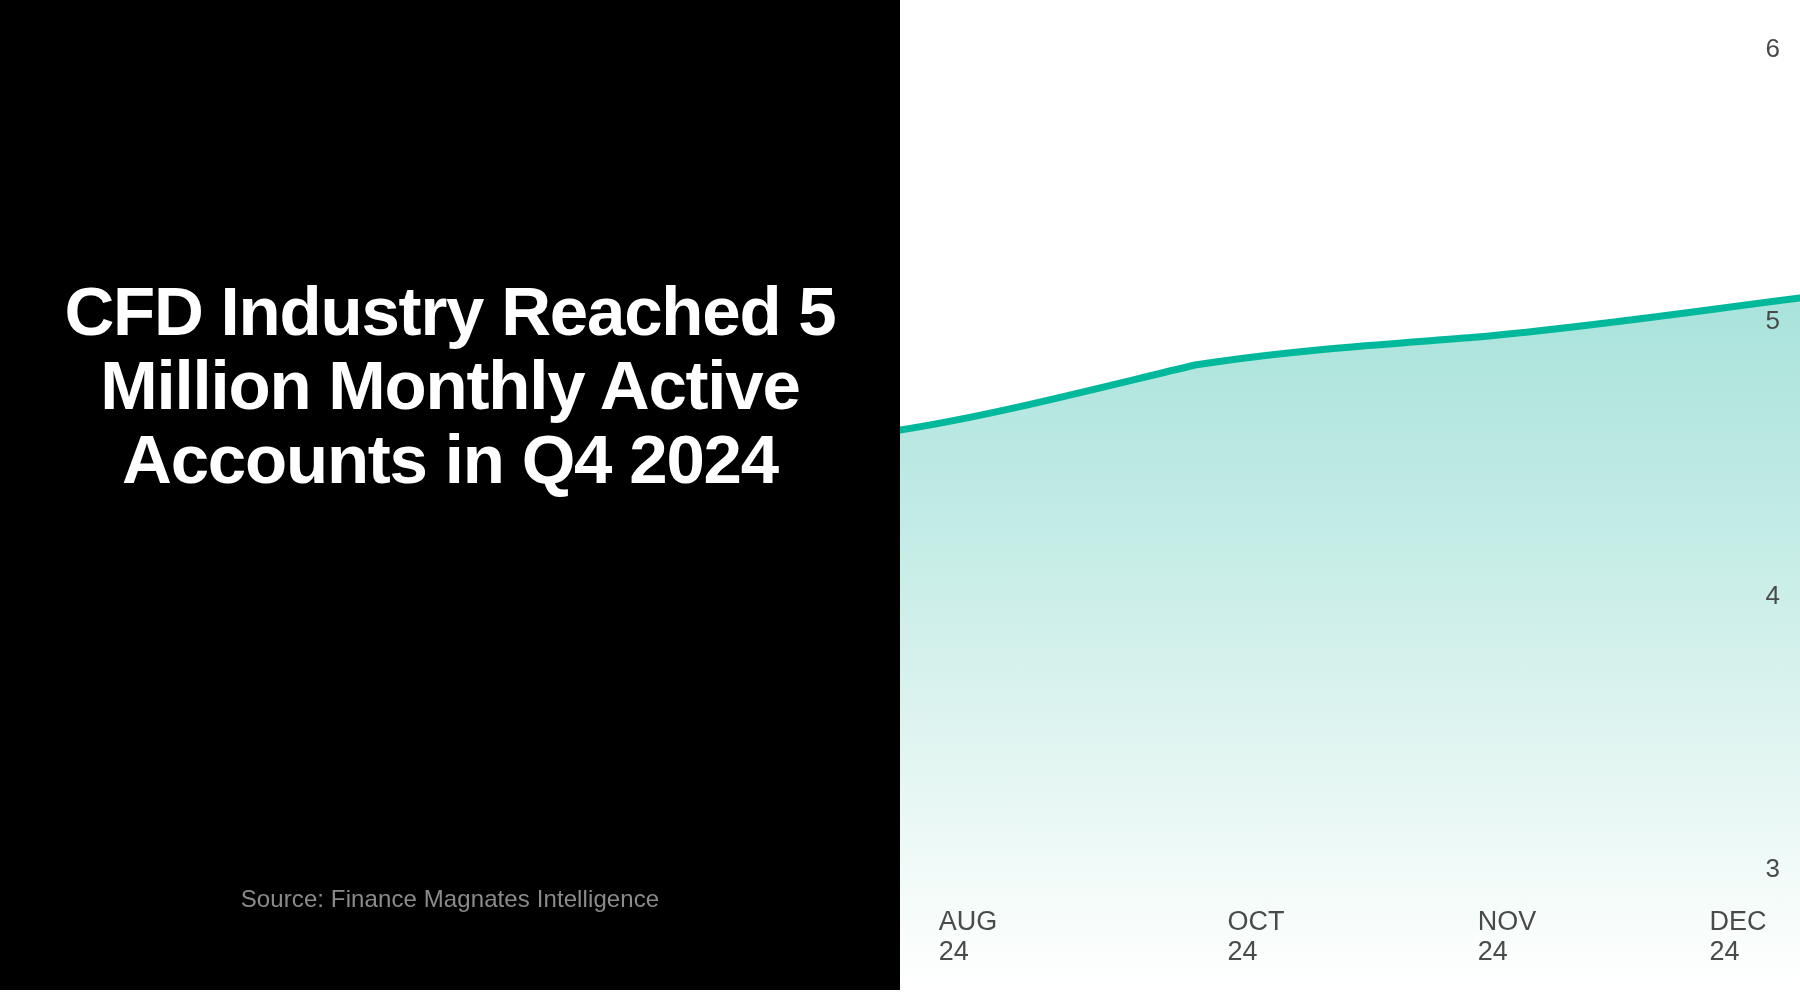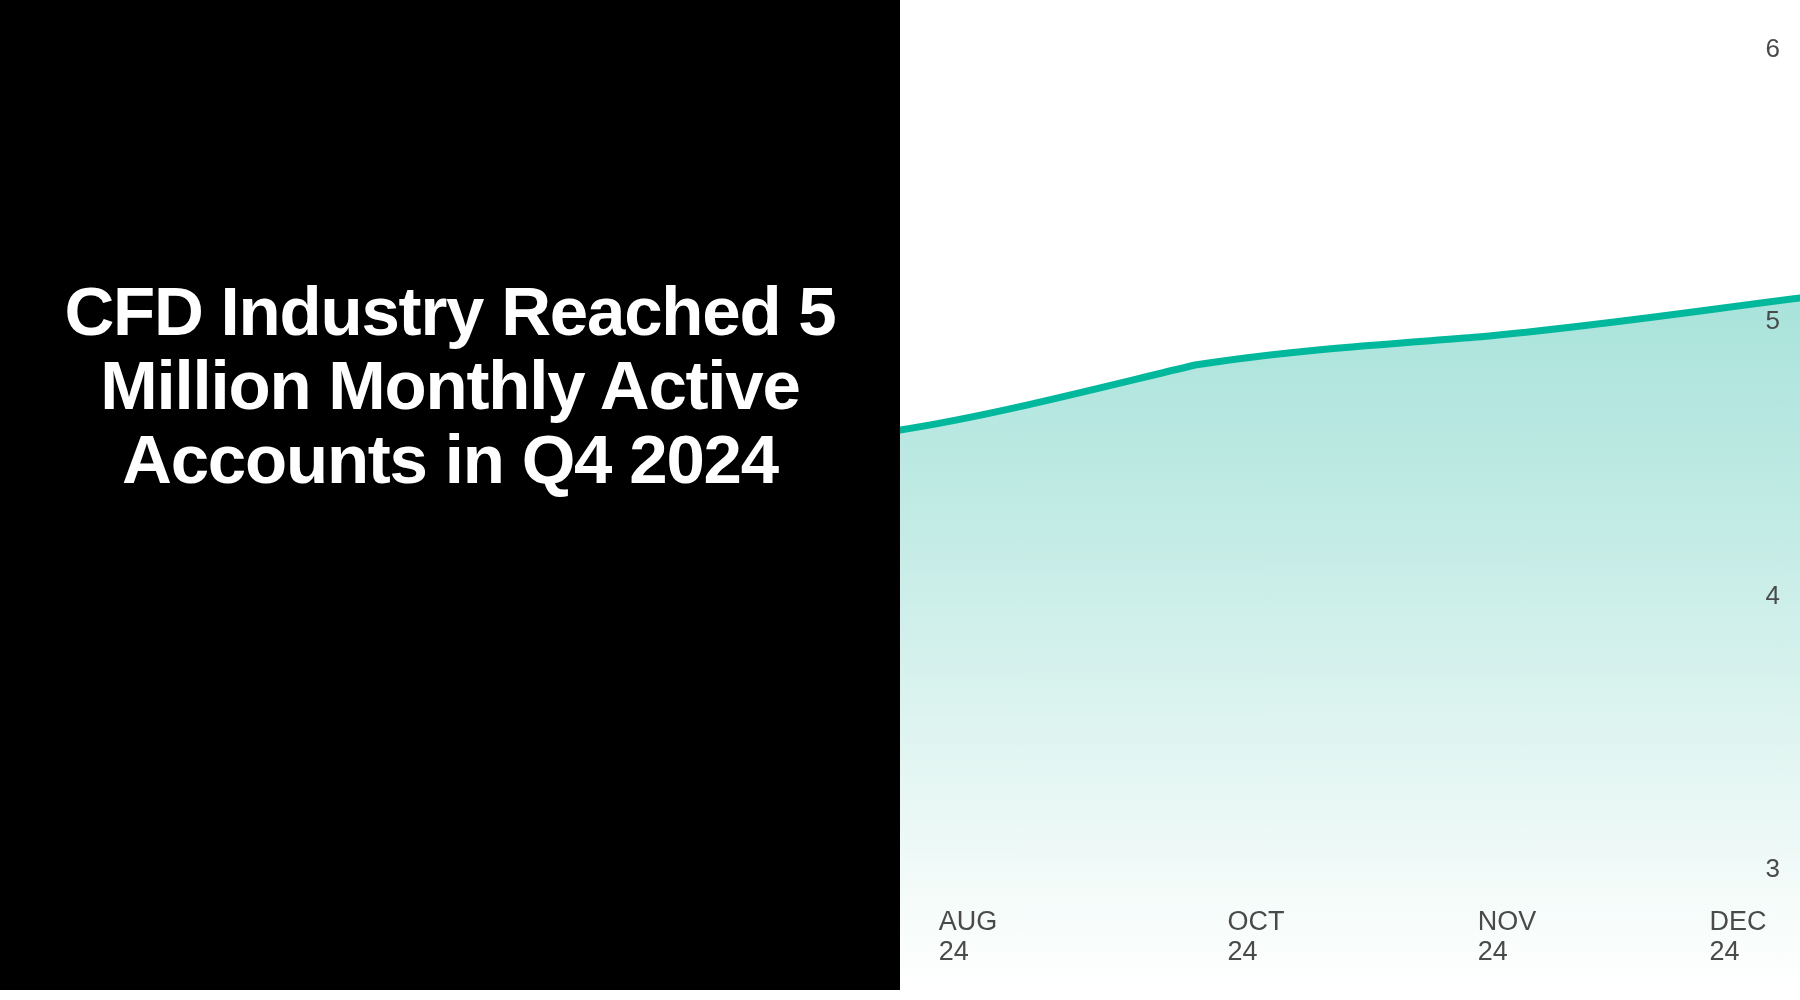--- a/index.html
+++ b/index.html
@@ -98,20 +98,21 @@
     display: block;
   }
 </style>
 </head>
 <body>
 
 <div id="stage">
 
   <div id="left-panel">
     <div id="headline">CFD Industry Reached 5 Million Monthly Active Accounts in Q4 2024</div>
+    <div id="source-note">Source: Finance Magnates Intelligence</div>
   </div>
 
   <div id="chart-panel">
 
     <svg id="chart-svg" viewBox="0 0 900 990" preserveAspectRatio="none">
       <defs>
         <linearGradient id="areaFill" x1="0" y1="0" x2="0" y2="1">
           <stop offset="0%" stop-color="#a9e3db" stop-opacity="1"></stop>
           <stop offset="32%" stop-color="#c2ebe5" stop-opacity="1"></stop>
           <stop offset="62%" stop-color="#def4f0" stop-opacity="1"></stop>

